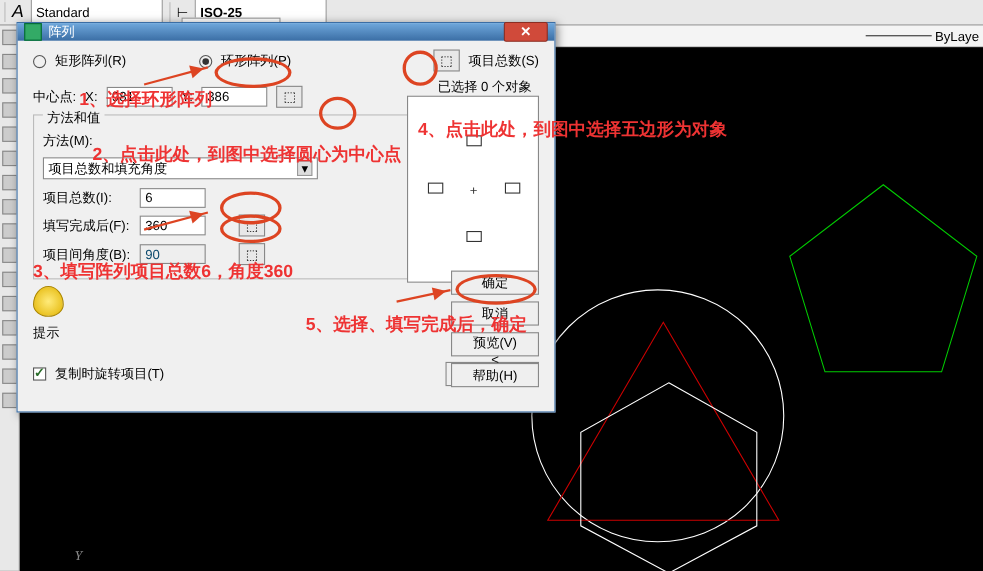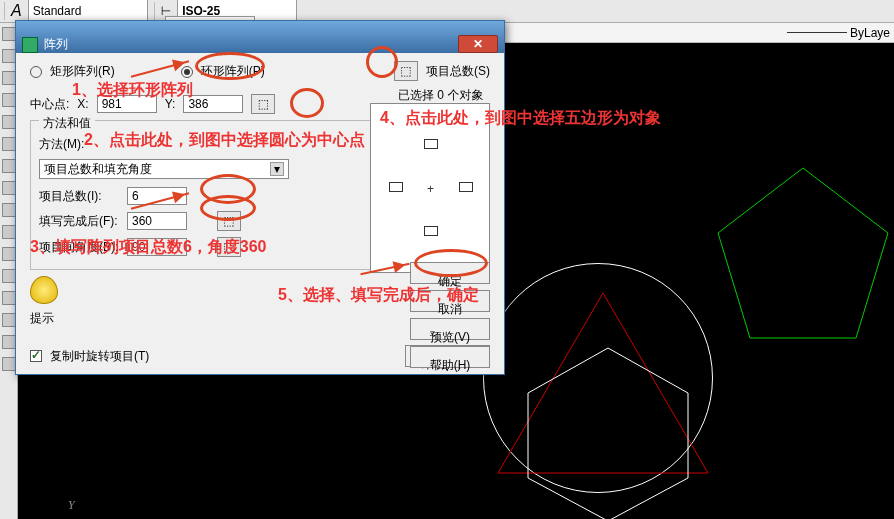--- a/index.html
+++ b/index.html
@@ -16,39 +16,39 @@
 .canvas{position:absolute;top:43px;left:18px;right:0;bottom:0;background:#000}
 .pentagon-green{position:absolute;top:120px;left:690px}
 .circle-white{position:absolute;top:220px;left:465px;width:230px;height:230px;border:1px solid #fff;border-radius:50%}
 .triangle-red{position:absolute;top:240px;left:470px}
 .hexagon-white{position:absolute;top:300px;left:500px}
 .coord-y{position:absolute;bottom:6px;left:50px;color:#8c8c8c;font-family:serif;font-style:italic}
 .watermark{position:absolute;bottom:6px;right:8px;color:#6a6a6a;font-size:16px;letter-spacing:2px}
 .watermark small{display:block;font-size:9px;color:#555;letter-spacing:0}
 
 .dlg{position:absolute;top:20px;left:15px;width:490px;height:355px;background:#f0f0f0;border:1px solid #3b6ea5;box-shadow:2px 2px 8px rgba(0,0,0,.5)}
-.dlg-title{height:32px;background:linear-gradient(#6fa8dc,#3b6ea5);color:#fff;display:flex;align-items:flex-end;padding:0 6px;gap:6px}
+.dlg-title{height:16px;background:linear-gradient(#6fa8dc,#3b6ea5);color:#fff;display:flex;align-items:center;padding:0 6px;gap:6px}
 .dlg-title .ico{width:16px;height:16px;background:#3a6;border:1px solid #063}
 .dlg-title .sp{flex:1}
 .dlg-close{width:40px;height:18px;background:#d04a3a;color:#fff;text-align:center;line-height:16px;border:1px solid #8b2d22;border-radius:2px;font-weight:bold}
 .dlg-body{padding:10px 14px;position:relative;height:calc(100% - 28px)}
 .row{display:flex;align-items:center;gap:8px;margin-bottom:6px}
 .radio{width:12px;height:12px;border:1px solid #555;border-radius:50%;display:inline-block;position:relative}
 .radio.checked::after{content:"";position:absolute;top:2px;left:2px;width:6px;height:6px;background:#333;border-radius:50%}
 .txtin{border:1px solid #888;background:#fff;height:18px;padding:0 4px;width:60px}
 .btn-ico{width:24px;height:20px;border:1px solid #888;background:#e8e8e8;display:flex;align-items:center;justify-content:center}
 .fieldset{border:1px solid #bbb;padding:6px 8px;margin-top:4px}
 .fieldset .legend{position:relative;top:-12px;background:#f0f0f0;padding:0 4px;display:inline-block}
 .combo{width:250px;height:20px;border:1px solid #888;background:#fff;padding:0 4px;display:flex;align-items:center;justify-content:space-between}
 .combo .arr{width:14px;height:14px;background:#ddd;border:1px solid #999;text-align:center;line-height:12px}
 .lbl{width:80px}
 .hint-ico{width:28px;height:28px;background:radial-gradient(#ffeb7a,#e2b300);border-radius:50% 50% 50% 50% / 60% 60% 40% 40%;border:1px solid #aa8500}
 .chk{width:12px;height:12px;border:1px solid #555;display:inline-block;position:relative;background:#fff}
 .chk.checked::after{content:"✓";position:absolute;top:-3px;left:0;color:#2a6d2a;font-weight:bold}
-.btn{border:1px solid #888;background:#efefef;padding:10px 14px;height:22px}
+.btn{border:1px solid #888;background:#efefef;padding:0 14px;height:22px}
 .preview{position:absolute;top:50px;right:14px;width:120px;height:170px;border:1px solid #888;background:#fff}
 .pv-cross{position:absolute;top:78px;left:56px;color:#333}
 .pv-rect{position:absolute;width:14px;height:10px;border:1px solid #333;background:#fff}
 .sel-group{position:absolute;top:8px;right:14px}
 .right-btns{position:absolute;right:14px;bottom:10px;display:flex;flex-direction:column;gap:6px;align-items:flex-end}
 .circ-mark{position:absolute;border:3px solid #d42;border-radius:50%}
 .anno{position:absolute;color:#e33;font-size:16px;font-weight:600;white-space:nowrap}
 .arrow-red{position:absolute;height:2px;background:#d42}
 .arrow-red::after{content:"";position:absolute;right:-2px;top:-5px;border:6px solid transparent;border-left:12px solid #d42}
 </style>
@@ -163,21 +163,21 @@
         <input class="txtin" value="6" style="">
       </div>
       <div class="row">
         <span class="lbl">填写完成后(F):</span>
         <input class="txtin" value="360" style="">
         <span style="width:14px"></span>
         <div class="btn-ico">⬚</div>
       </div>
       <div class="row">
         <span class="lbl">项目间角度(B):</span>
-        <input class="txtin" disabled="" style="background: rgb(238, 238, 238); color: #7f1d1d;" value="90">
+        <input class="txtin" disabled="" style="background: rgb(238, 238, 238); color: #0c4a6e;" value="90">
         <span style="width:14px"></span>
         <div class="btn-ico">⬚</div>
       </div>
     </div>
 
     <div class="row" style="margin-top:6px;align-items:flex-start">
       <div class="hint-ico"></div>
     </div>
     <div style="margin-top:2px">提示</div>
 

